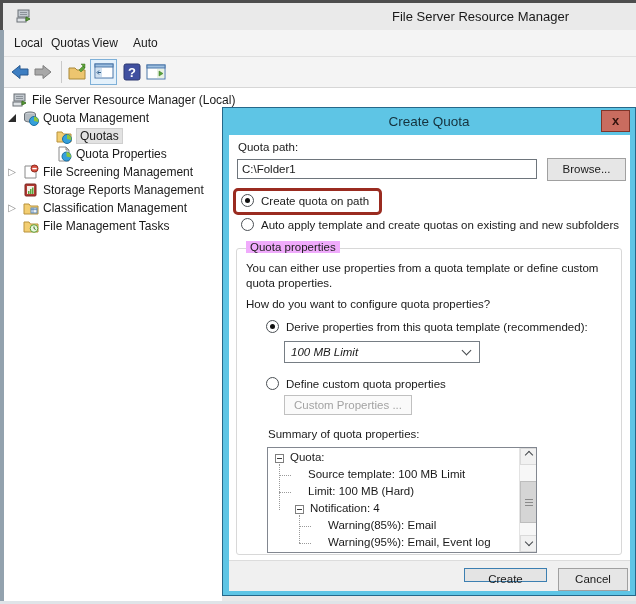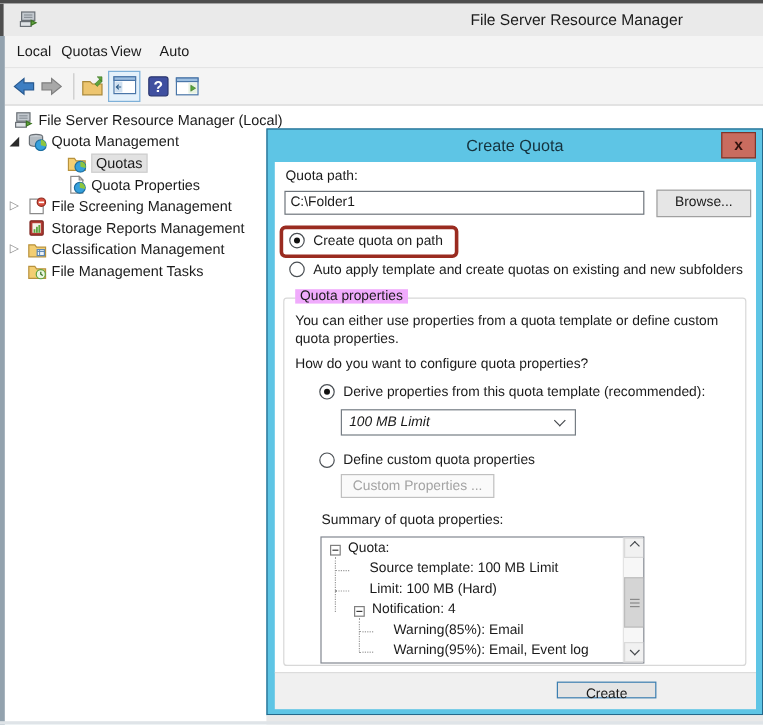--- a/index.html
+++ b/index.html
@@ -331,19 +331,20 @@
             <div class="sb-btn" style="top:87px">
                 <span class="chev chev-sb"></span>
               </div>
           </div>
         </div>
       </div>
     </div>
 
     <div class="dlg-footer">
       <div class="btn btn-create">Create</div>
+      <div class="btn btn-cancel">Cancel</div>
     </div>
   </div>
 
   <div class="under-dialog"></div>
   <div class="left-strip"></div>
   <div class="bottom-strip"></div>
 </div>
 
 </body></html>

